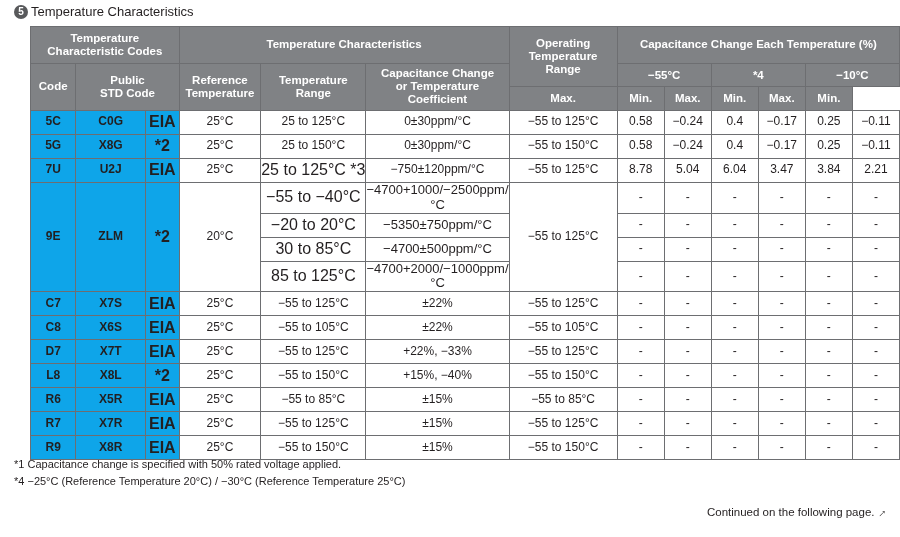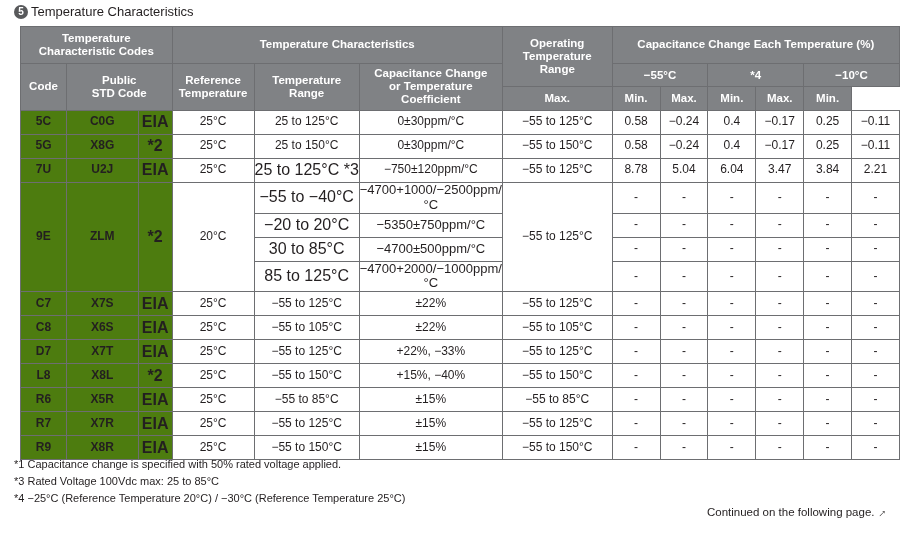--- a/index.html
+++ b/index.html
@@ -41,21 +41,21 @@
     border-radius: 50%;
     background: #58595b;
     color: #ffffff;
     font-size: 10px;
     font-weight: bold;
     line-height: 1;
   }
   
   table.spec {
     position: absolute;
-    left: 20px;
+    left: 30px;
     top: 26px;
     border-collapse: collapse;
     table-layout: fixed;
     font-size: 11.5px;
   }
   table.spec th, table.spec td {
     border: 1px solid #6d6e71;
     text-align: center;
     vertical-align: middle;
     padding: 0;
@@ -65,21 +65,21 @@
     background: #808285;
     color: #ffffff;
     font-weight: bold;
     font-size: 11.5px;
     padding: 3px 2px;
   }
   table.spec thead th.tall {
     height: 30px;
   }
   td.codecell {
-    background: #4d7c0f;
+    background: #0ea5e9;
     font-weight: bold;
     font-size: 12px;
     height: 23px;
   }
   td.datacell {
     background: #ffffff;
     font-size: 12px;
     height: 23px;
   }
   td.small {
@@ -383,21 +383,20 @@
         <td class="datacell">-</td>
         <td class="datacell">-</td>
         <td class="datacell">-</td>
         <td class="datacell">-</td>
       </tr>
     </tbody>
   </table>
 
   <div class="notes">
     <div>*1 Capacitance change is specified with 50% rated voltage applied.</div>
-    <div>*3 Rated Voltage 100Vdc max: 25 to 85°C</div>
     <div>*4 −25°C (Reference Temperature 20°C) / −30°C (Reference Temperature 25°C)</div>
   </div>
 
   <div class="continued">
     <span>Continued on the following page.</span><span class="arrow">→</span>
   </div>
 
 </div>
 
 </body></html>

